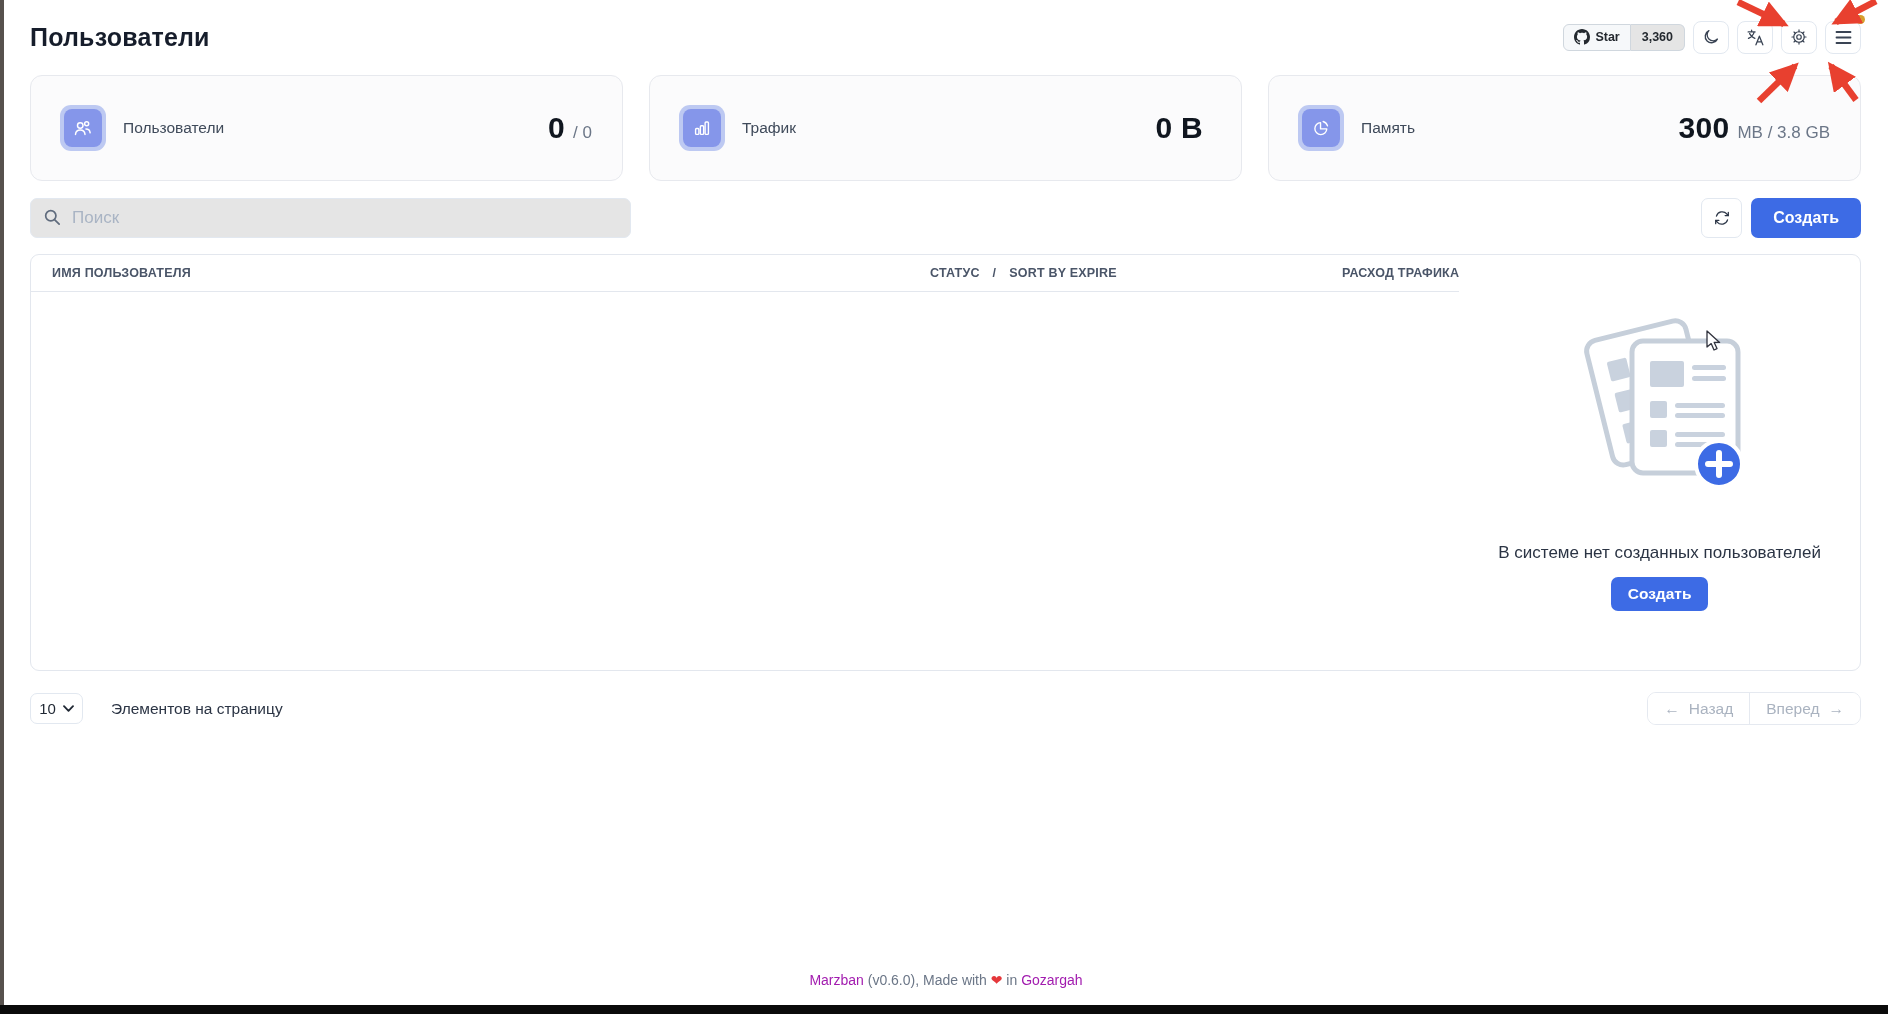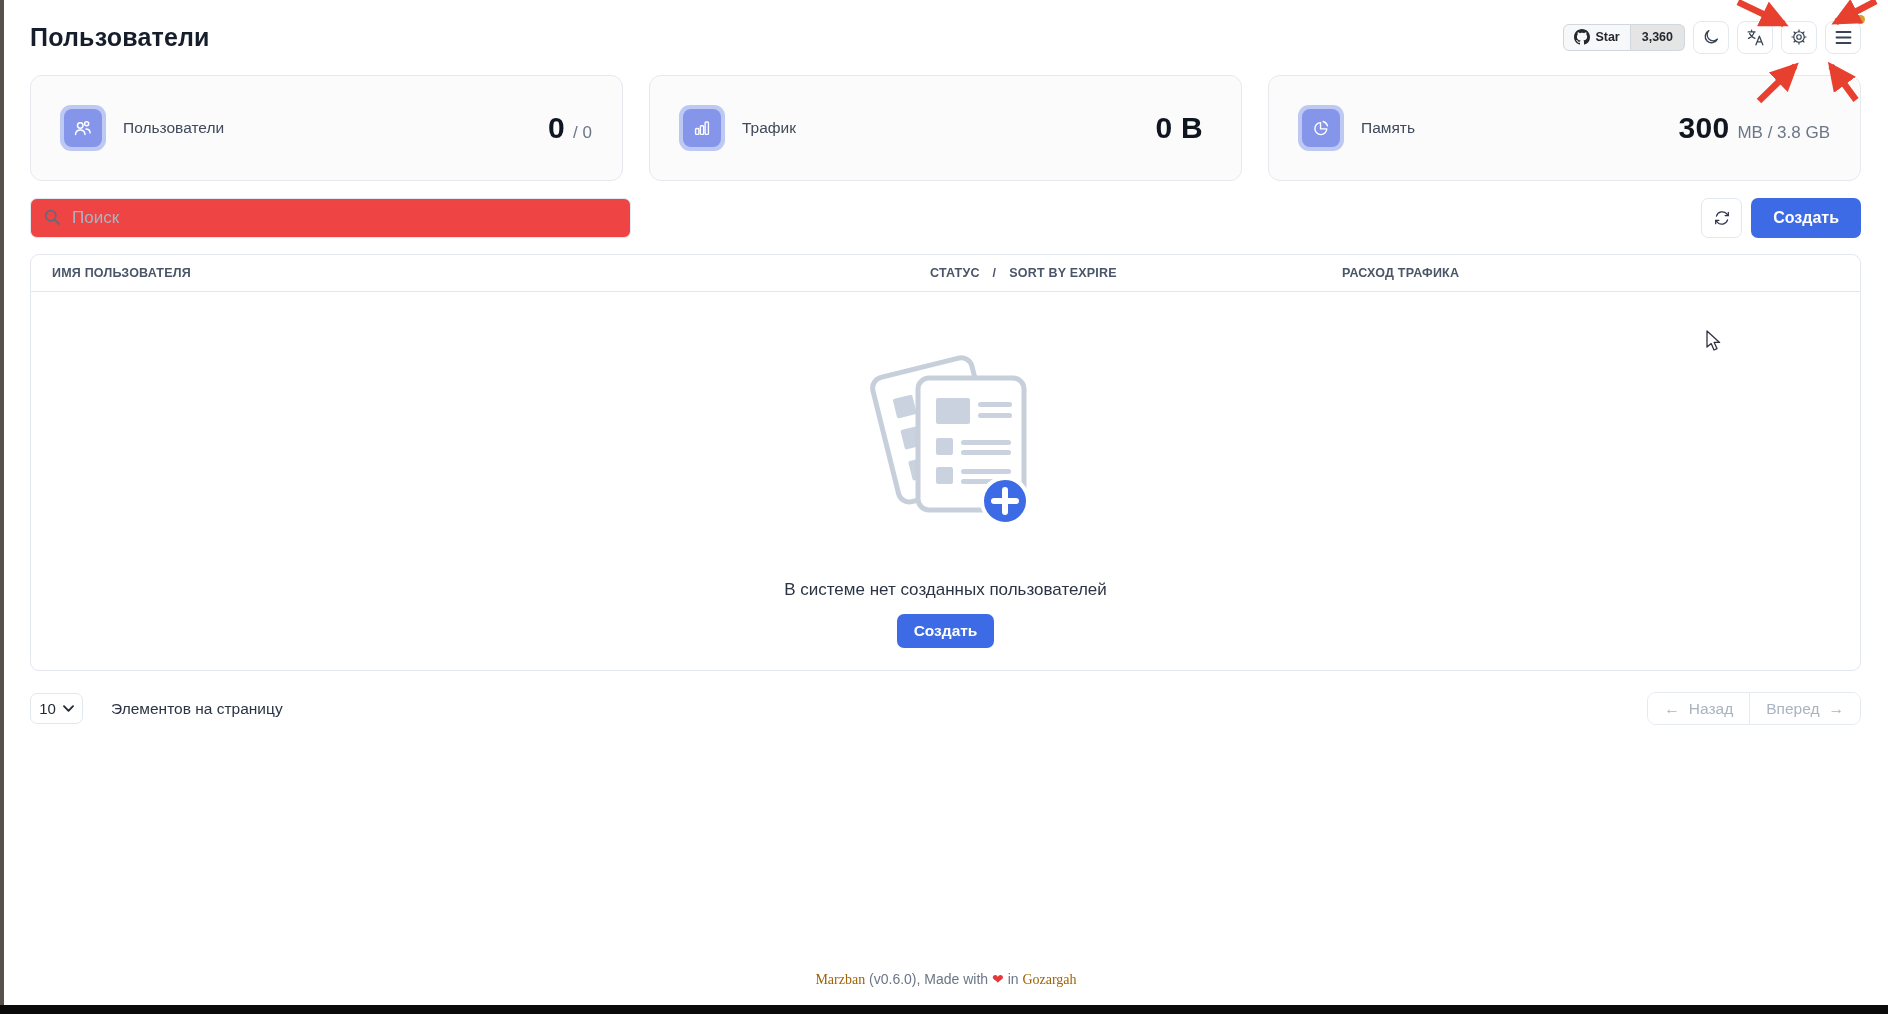--- a/index.html
+++ b/index.html
@@ -40,32 +40,32 @@
   .icon-box-inner { width:100%; height:100%; border-radius:8px; background:#8596ea; display:flex; align-items:center; justify-content:center; color:#fff; }
   .card-label { margin-left:17px; font-size:15.5px; color:#3f4a5a; }
   .card-value { margin-left:auto; display:flex; align-items:baseline; gap:8px; }
   .card-num { font-size:30px; font-weight:bold; color:#10161f; letter-spacing:.3px; }
   .card-suffix { font-size:17px; color:#6b7687; }
 
   
   .controls { display:flex; align-items:center; margin-top:17px; height:40px; }
   .search-box { position:relative; width:601px; height:40px; }
   .search-box input { width:100%; height:100%; border:1px solid #e2e8f0; border-radius:7px; padding:0 29px 0 41px;
-    font-size:17px; color:#2d3748; font-family:"Liberation Sans",sans-serif; outline:none; background:#ef4444; }
+    font-size:17px; color:#2d3748; font-family:"Liberation Sans",sans-serif; outline:none; background:#e5e5e5; }
   .search-box input::placeholder { color:#a9b4c4; }
   .search-ic { position:absolute; left:13px; top:10px; color:#5f6b7d; }
   .spacer { flex:1; }
   .refresh-btn { width:41px; height:40px; border:1px solid #e2e8f0; border-radius:7px; background:#fff;
     display:flex; align-items:center; justify-content:center; color:#2d3748; margin-right:9px; cursor:pointer; }
   .create-btn { height:40px; padding:0 22px; background:#3d6be5; border:none; border-radius:7px;
     color:#fff; font-size:16px; font-weight:bold; font-family:"Liberation Sans",sans-serif; cursor:pointer; }
 
   
   .table { margin-top:16px; border:1px solid #e3e7ee; border-radius:9px; height:417px; background:#fff;
-    display:flex; flex-direction:column; overflow:hidden; }
+    display:flex; flex-direction:row; overflow:hidden; }
   .thead { display:flex; align-items:center; height:37px; border-bottom:1px solid #e3e7ee;
     font-size:12.5px; font-weight:bold; color:#4a5568; letter-spacing:.2px; flex:none; }
   .th-user { width:899px; padding-left:21px; cursor:pointer; }
   .th-status { width:412px; display:flex; gap:13px; cursor:pointer; }
   .th-traffic { flex:1; cursor:pointer; }
   .tbody { flex:1; display:flex; flex-direction:column; align-items:center; padding-top:56px; }
   .empty-msg { margin-top:34px; font-size:17px; color:#2b3444; }
   .empty-create { margin-top:14px; height:34px; padding:0 17px; background:#3d6be5; border:none; border-radius:7px;
     color:#fff; font-size:15.5px; font-weight:bold; font-family:"Liberation Sans",sans-serif; cursor:pointer; }
 
@@ -74,21 +74,21 @@
   .page-size { width:53px; height:31px; border:1px solid #e2e8f0; border-radius:7px; background:#fff;
     display:flex; align-items:center; justify-content:center; gap:7px; font-size:15px; color:#1f2733; cursor:pointer;text-align:center; }
   .per-page-label { margin-left:28px; font-size:15.5px; color:#2b3444; }
   .pager { margin-left:auto; display:flex; border:1px solid #e5e9f0; border-radius:9px; overflow:hidden; height:33px; background:#fff; }
   .pager-btn { display:flex; align-items:center; gap:9px; padding:0 16px; font-size:15.5px; color:#aab3c0;
     background:#fff; border:none; font-family:"Liberation Sans",sans-serif; cursor:pointer; }
   .pager-btn.first { border-right:1px solid #e5e9f0; }
 
   
   .footer { position:absolute; left:0; right:0; bottom:17px; text-align:center; font-size:14px; color:#6b7687; }
-  .footer a { color:#a16207; text-decoration:none; cursor:pointer;font-family:Liberation Serif, serif; }
+  .footer a { color:#a21caf; text-decoration:none; cursor:pointer; }
   .heart { color:#e5383b; font-family:"DejaVu Sans", sans-serif; font-size:14px; }
 
   .cursor { position:absolute; left:1706px; top:330px; z-index:70; pointer-events:none; }
   svg { display:block; }
 </style>
 </head>
 <body>
 
 <div class="screen">
   <div class="edge-left"></div>

